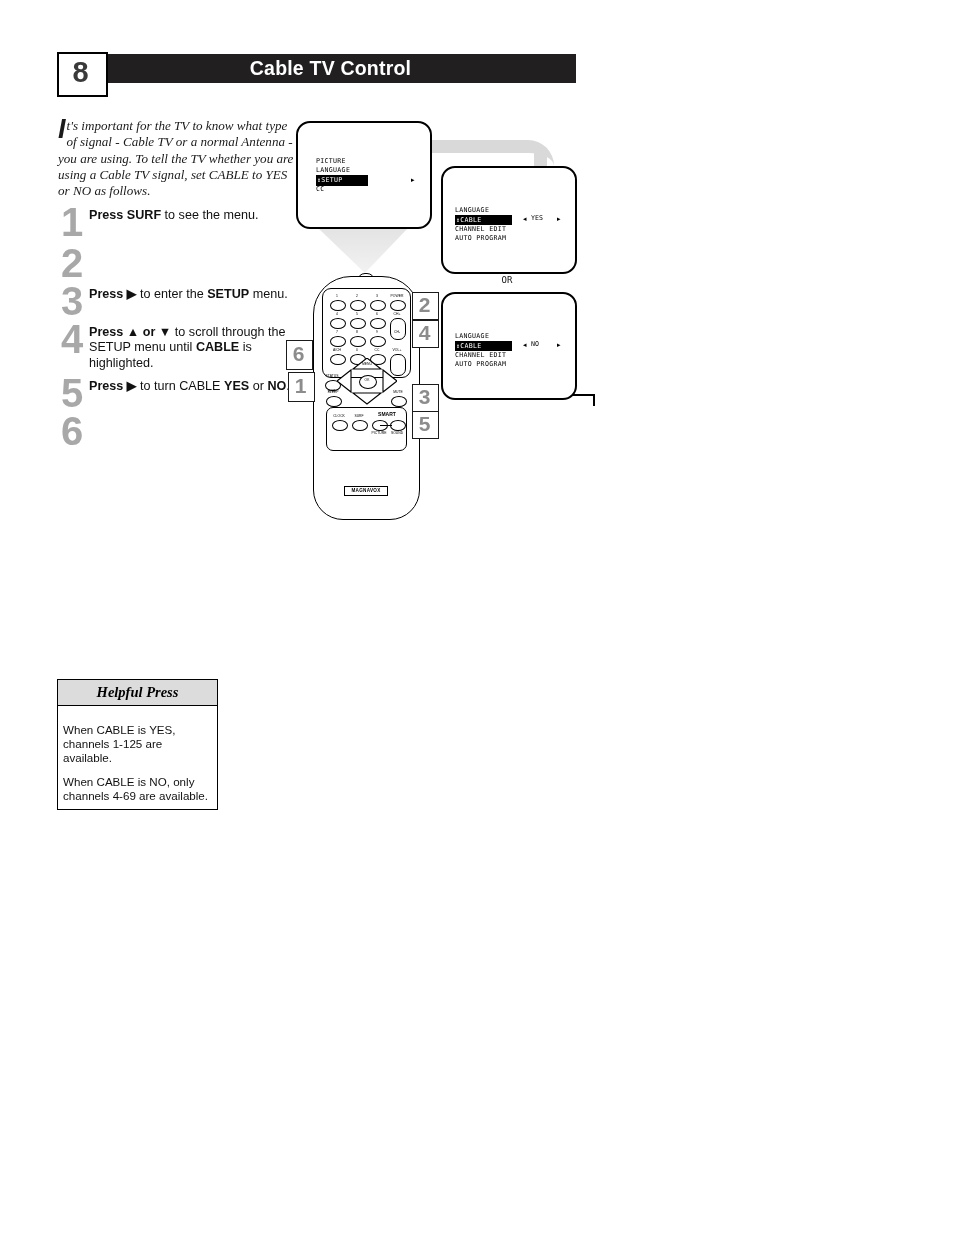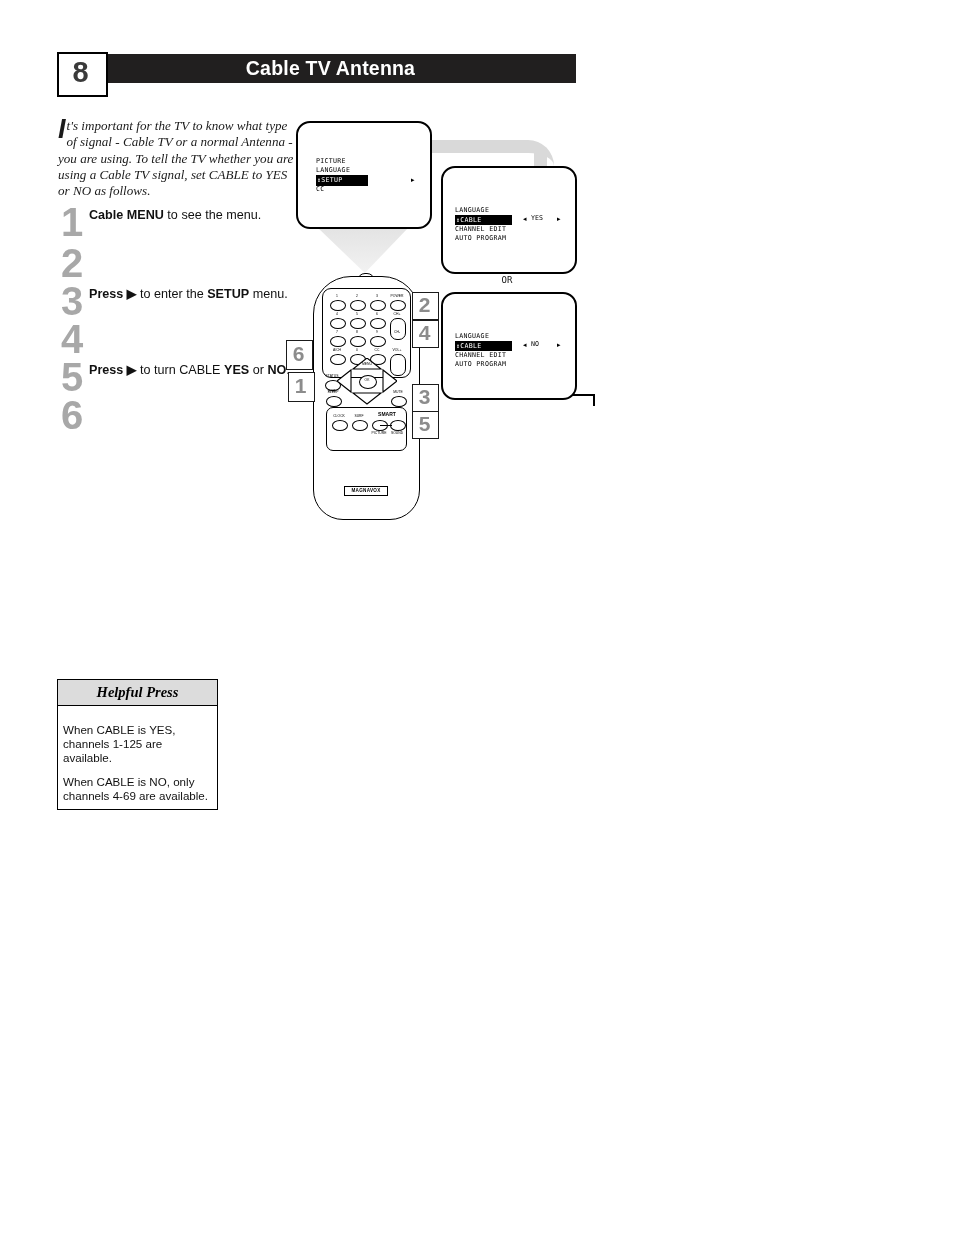--- a/index.html
+++ b/index.html
@@ -107,42 +107,43 @@
             font-family:"Liberation Sans",sans-serif;}
   .hints-bd p{margin:0 0 10px 0;}
   .hints-bd p:last-child{margin-bottom:0;}
 </style>
 </head>
 <body>
 
 <div class="page">
 
   <div class="hdr-bar"></div>
-  <div class="hdr-title">Cable TV Antenna</div>
+  <div class="hdr-title">Cable TV Control</div>
   <div class="pagenum-box"></div>
   <div class="pagenum">8</div>
 
   <div class="intro">
     <span class="dropcap">I</span><span>t's important for the TV to know what type of signal - Cable TV or a normal Antenna - you are using.  To tell the TV whether you are using a Cable TV signal, set CABLE to YES or NO as follows.</span>
   </div>
 
   <div class="steps">
     <div class="step step-1">
       <div class="num">1</div>
-      <div class="txt"><b>Cable MENU</b> to see the menu.</div>
+      <div class="txt"><b>Press SURF</b> to see the menu.</div>
     </div>
     <div class="step step-2">
       <div class="num">2</div>
     </div>
     <div class="step step-3">
       <div class="num">3</div>
       <div class="txt"><b>Press ▶</b> to enter the <b>SETUP</b> menu.</div>
     </div>
     <div class="step step-4">
       <div class="num">4</div>
+      <div class="txt"><b>Press ▲ or ▼</b> to scroll through the SETUP menu until <b>CABLE</b> is highlighted.</div>
     </div>
     <div class="step step-5">
       <div class="num">5</div>
       <div class="txt"><b>Press ▶</b> to turn CABLE <b>YES</b> or <b>NO</b>.</div>
     </div>
     <div class="step step-6">
       <div class="num">6</div>
     </div>
   </div>
 

